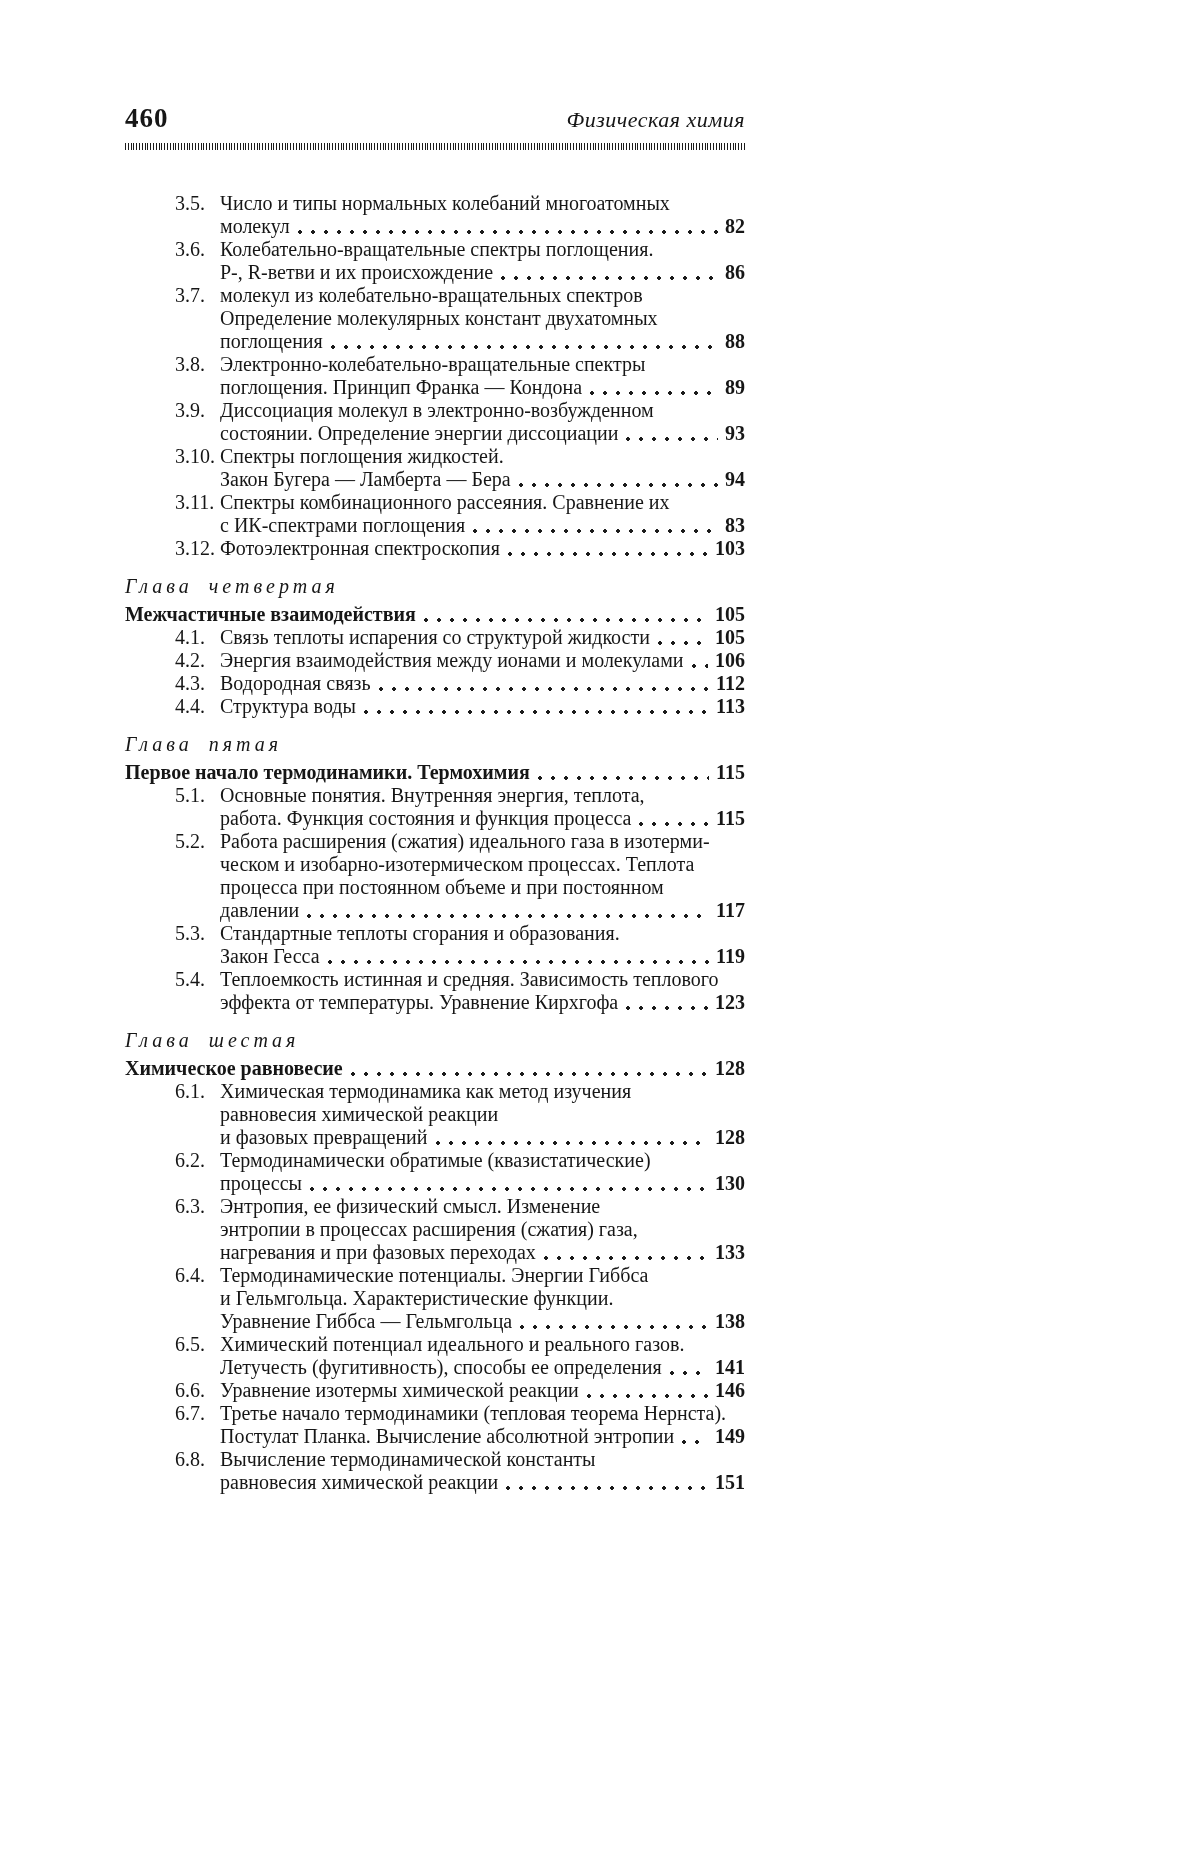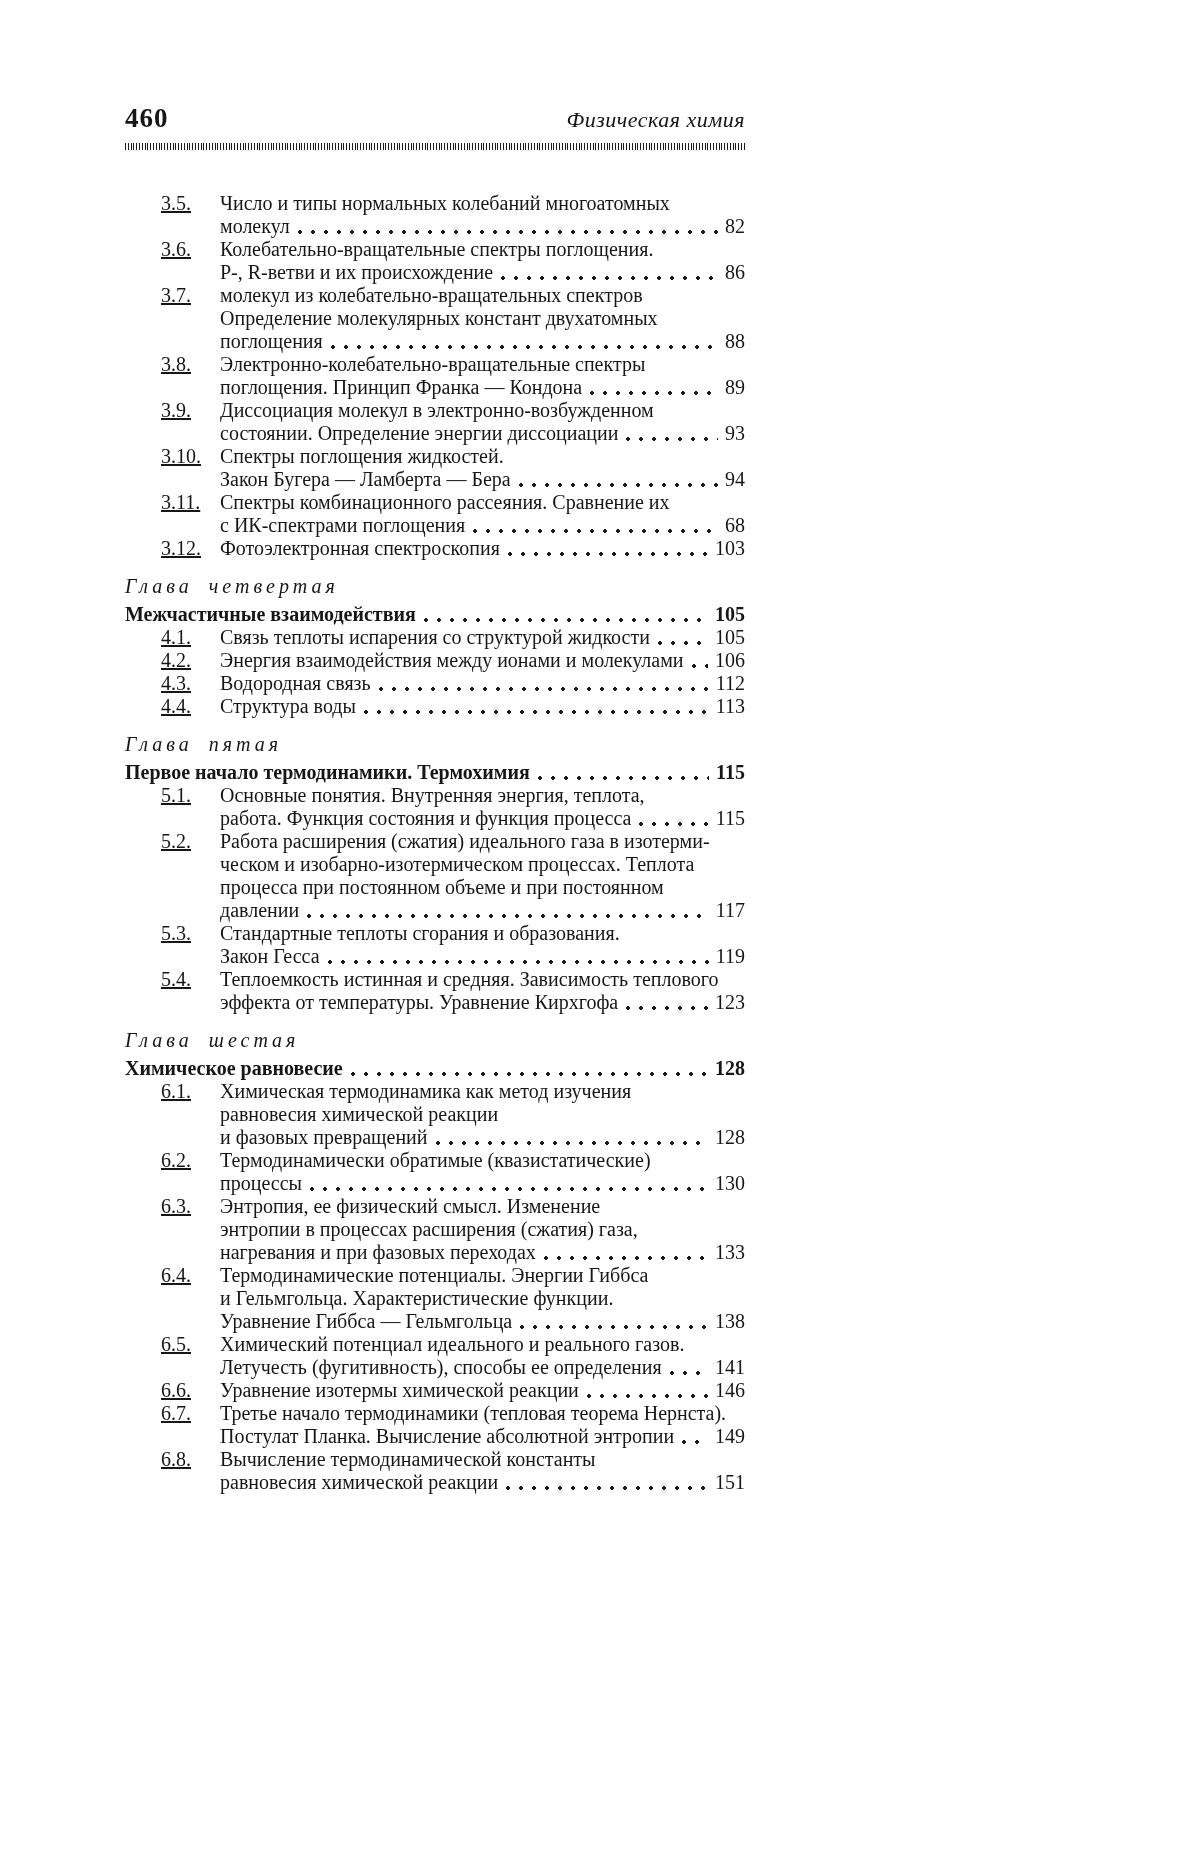--- a/index.html
+++ b/index.html
@@ -48,23 +48,22 @@
     font-style: italic;
     letter-spacing: 4px;
     word-spacing: 7px;
   }
   .entry {
     position: relative;
     padding-left: 95px;
   }
   .entry .num {
     position: absolute;
-    left: 36px;
+    left: 50px;
     top: 0;
-    text-decoration: underline;
   }
   .entry.bold {
     padding-left: 0;
     font-weight: 700;
   }
   .line { white-space: nowrap; }
   .lastline {
     display: flex;
     align-items: baseline;
   }
@@ -79,21 +78,21 @@
     content: "";
     position: absolute;
     left: 8px;
     right: 7px;
     bottom: -1px;
     height: 4px;
     background-image: radial-gradient(circle at 2px 2px, #1b1b1b 1.6px, transparent 2.1px);
     background-size: 13px 4px;
     background-repeat: repeat-x;
   }
-  .pg { flex: 0 0 auto; white-space: nowrap; }
+  .pg { flex: 0 0 auto; white-space: nowrap; font-weight: bold; }
 </style>
 </head>
 <body>
 
 <div class="page">
   <div class="header-row">
     <span class="folio">460</span>
     <span class="running-title">Физическая химия</span>
   </div>
   <div class="rule"></div>
@@ -152,21 +151,21 @@
           <span class="leader"></span>
           <span class="pg">94</span>
         </div>
       </div>
       <div class="entry">
         <span class="num">3.11.</span>
         <div class="line">Спектры комбинационного рассеяния. Сравнение их</div>
         <div class="lastline">
           <span class="txt">с ИК-спектрами поглощения</span>
           <span class="leader"></span>
-          <span class="pg">68</span>
+          <span class="pg">83</span>
         </div>
       </div>
       <div class="entry">
         <span class="num">3.12.</span>
         <div class="lastline">
           <span class="txt">Фотоэлектронная спектроскопия</span>
           <span class="leader"></span>
           <span class="pg">103</span>
         </div>
       </div>

